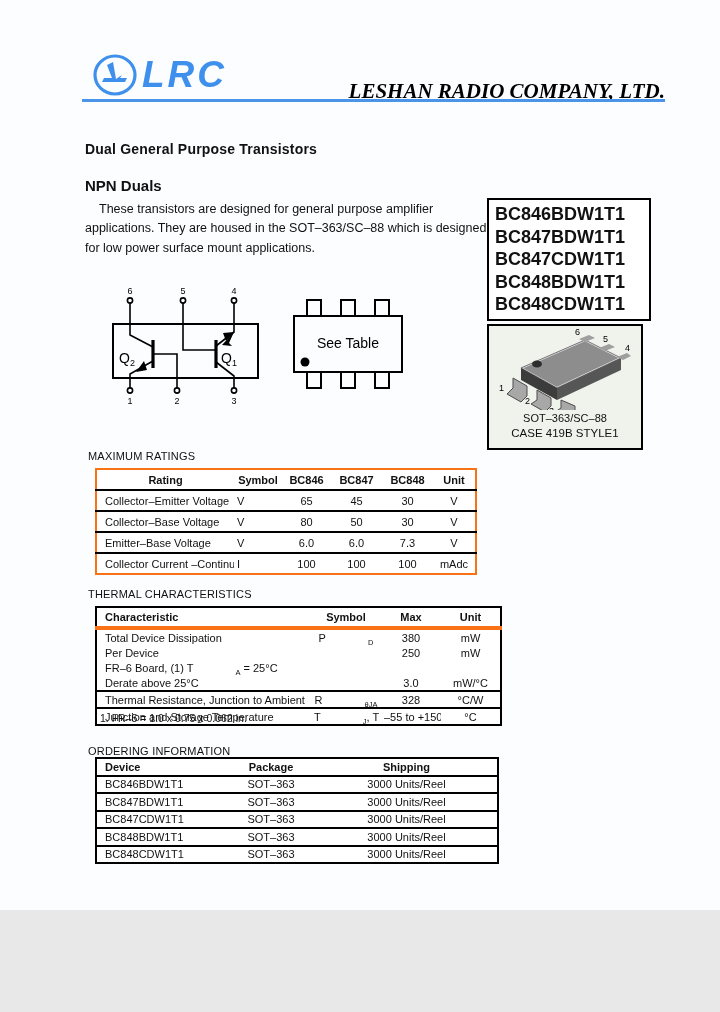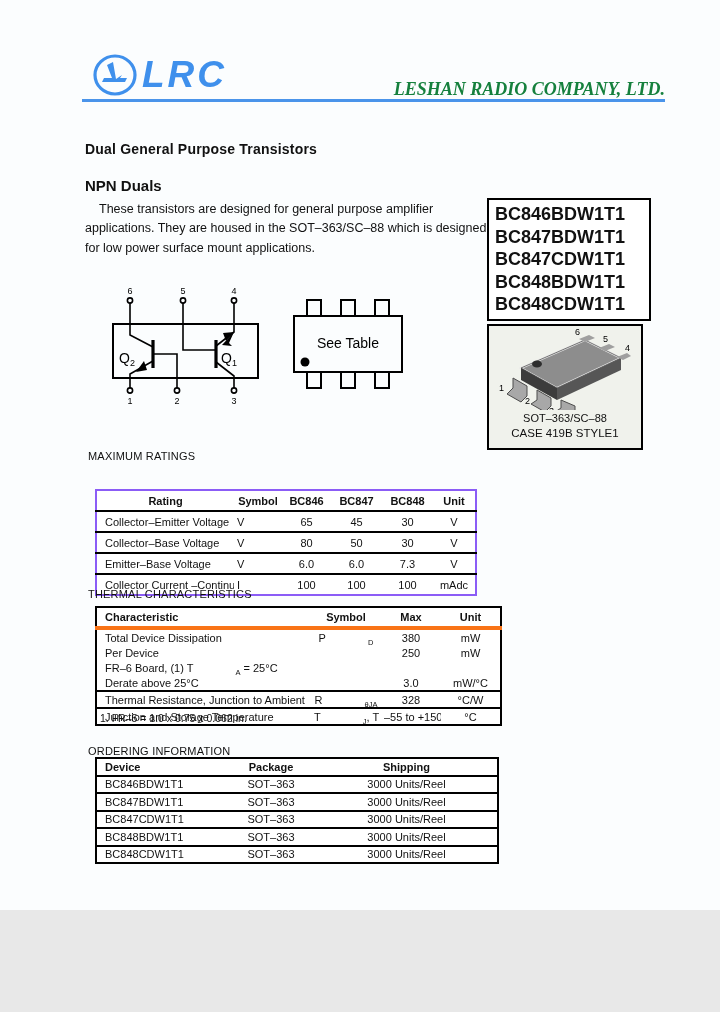--- a/index.html
+++ b/index.html
@@ -2,21 +2,21 @@
 <html><head>
 <meta charset="utf-8">
 <style>
   html,body{margin:0;padding:0;}
   body{background:#e8e8e8;font-family:"Liberation Sans", sans-serif;}
   .page{position:relative;width:720px;height:910px;background:#fbfdfe;margin:0 auto;overflow:hidden;color:#111;}
 
   
   .logo{position:absolute;left:92px;top:52px;display:flex;align-items:center;}
   .logo-text{font-family:"Liberation Sans",sans-serif;font-style:italic;font-weight:bold;font-size:37px;letter-spacing:3px;color:#3f90ec;line-height:44px;margin-left:4px;}
-  .company{position:absolute;top:79px;right:55px;font-family:"Liberation Serif",serif;font-style:italic;font-weight:bold;font-size:18px;color:#15803d;}
+  .company{position:absolute;top:79px;right:55px;font-family:"Liberation Serif",serif;font-style:italic;font-weight:bold;font-size:21px;color:#000000;}
   .header-rule{position:absolute;left:82px;top:99px;width:583px;height:3px;background:#4a94ea;}
 
   
   .title{position:absolute;left:85px;top:141px;font-size:14px;font-weight:bold;letter-spacing:.2px;}
   .subtitle{position:absolute;left:85px;top:177px;font-size:15px;font-weight:bold;}
   .desc{position:absolute;left:85px;top:200px;width:402px;font-size:12.5px;line-height:1.55;text-indent:14px;}
 
   
   .part-box{position:absolute;left:487px;top:198px;width:148px;border:2px solid #000;background:#fff;padding:3px 6px;}
   .part-box div{font-size:18px;font-weight:bold;line-height:22.5px;white-space:nowrap;}
@@ -30,21 +30,21 @@
 
   
   .sec-h{position:absolute;font-size:11px;font-weight:normal;letter-spacing:.2px;}
 
   
   table{border-collapse:collapse;table-layout:fixed;position:absolute;background:#fff;font-size:11px;}
   th,td{padding:0 3px;text-align:center;font-weight:normal;overflow:hidden;white-space:nowrap;}
   th{font-weight:bold;}
   td.lbl,th.lbl{text-align:left;padding-left:8px;}
   sub{font-size:7.5px;line-height:0;margin-left:42px;}
-  .t-max{left:95px;top:489px;width:380px;border:2px solid #8b5cf6;}
+  .t-max{left:95px;top:468px;width:380px;border:2px solid #f97316;}
   .t-max th,.t-max td{height:19px;border-bottom:2px solid #000;}
   .t-max tr:last-child td{border-bottom:none;}
   .t-thermal{left:95px;top:606px;width:405px;border:2px solid #000;}
   .t-thermal th{height:18px;border-bottom:4px solid #f97316;}
   .t-thermal td{height:15px;}
   .t-thermal tr.sep td{border-bottom:2px solid #000;}
   .t-ord{left:95px;top:757px;width:402px;border:2px solid #000;}
   .t-ord th,.t-ord td{height:15.5px;border-bottom:2px solid #000;}
   .t-ord tr:last-child td{border-bottom:none;}
   .footnote{position:absolute;left:100px;top:712px;font-size:10.5px;}

